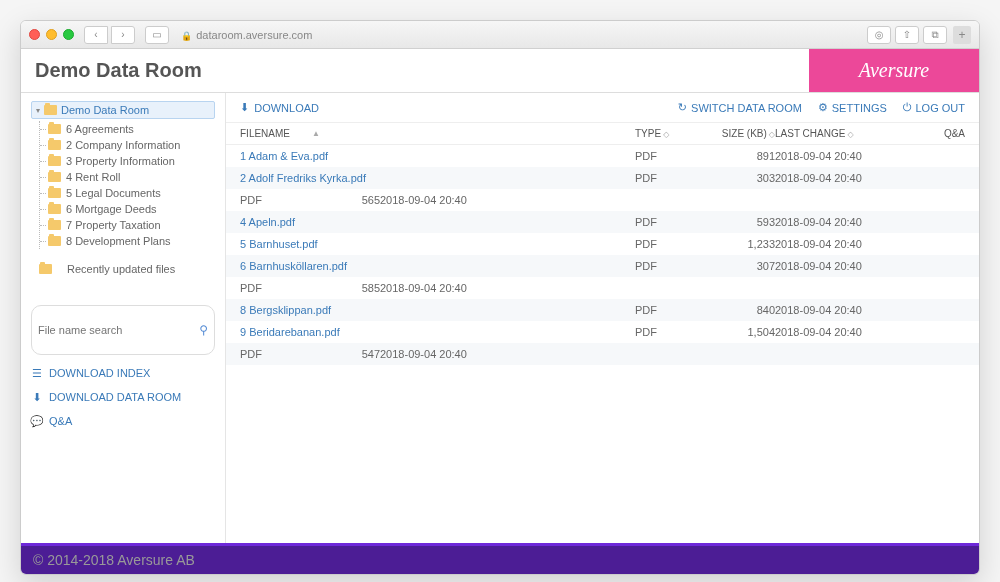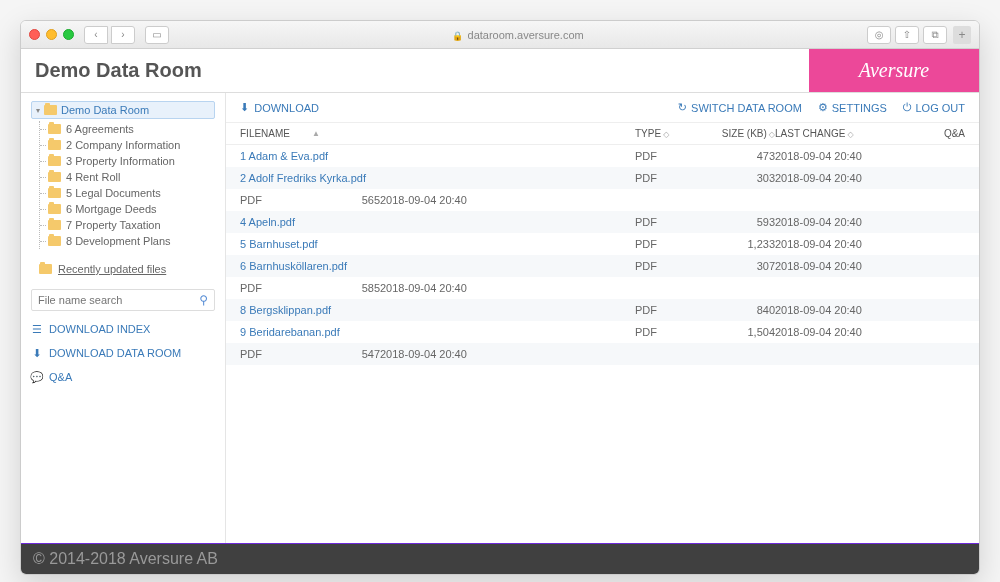--- a/index.html
+++ b/index.html
@@ -8,41 +8,41 @@
     .titlebar { height: 28px; background: linear-gradient(#f6f6f6,#e8e8e8); border-bottom: 1px solid #d0d0d0; display: flex; align-items: center; padding: 0 8px; position: relative; }
     .traffic { display: flex; gap: 6px; }
     .traffic span { width: 11px; height: 11px; border-radius: 50%; display: inline-block; }
     .tr-red { background: #ff5f57; border: 0.5px solid #e04740; }
     .tr-yel { background: #ffbd2e; border: 0.5px solid #e0a020; }
     .tr-grn { background: #28c940; border: 0.5px solid #1aab2e; }
     .nav-btns { display: flex; gap: 4px; margin-left: 10px; }
     .nav-btns .btn, .sq-btn { width: 24px; height: 18px; background: #fff; border: 1px solid #ccc; border-radius: 3px; display: flex; align-items: center; justify-content: center; font-size: 10px; color: #888; }
     .nav-pair .btn:first-child { border-top-right-radius: 0; border-bottom-right-radius: 0; }
     .nav-pair .btn:last-child { border-top-left-radius: 0; border-bottom-left-radius: 0; margin-left: -1px; }
-    .url-bar { flex: 1; margin: 0 12px; text-align: center; font-size: 11px; color: #888; }
+    .url-bar { flex: 1; margin: 0 12px; text-align: left; font-size: 11px; color: #888; }
     .url-bar .lock { font-size: 9px; margin-right: 4px; }
     .right-btns { display: flex; gap: 4px; }
     .plus-tab { width: 18px; height: 18px; background: #ddd; border-radius: 2px; display: flex; align-items: center; justify-content: center; font-size: 12px; color: #888; margin-left: 6px; }
     
     .app-header { height: 44px; display: flex; align-items: stretch; border-bottom: 1px solid #ddd; }
     .app-title { flex: 1; display: flex; align-items: center; padding: 0 14px; font-size: 20px; font-weight: 600; color: #555; }
     .brand { width: 170px; background: #ec4899; color: #fff; display: flex; align-items: center; justify-content: center; font-size: 20px; font-weight: 300; font-style: italic; font-family: Georgia, serif; }
     
     .app-body { display: flex; min-height: 450px; }
     .sidebar { width: 205px; border-right: 1px solid #e5e5e5; padding: 8px 10px 10px 10px; font-size: 11px; }
     .tree-root { display: flex; align-items: center; gap: 4px; background: #e8f1fb; border: 1px solid #b8d4f0; border-radius: 2px; padding: 2px 4px; color: #4a6; }
     .tree-root .txt { color: #3a7ab8; }
     .caret-sm { font-size: 8px; color: #888; }
     .folder-icon { width: 13px; height: 10px; background: #f5c96b; border-radius: 1px; display: inline-block; position: relative; }
     .folder-icon::before { content: ""; position: absolute; top: -2px; left: 1px; width: 5px; height: 2px; background: #f5c96b; border-radius: 1px 1px 0 0; }
     .tree-children { margin-left: 8px; border-left: 1px dotted #bbb; padding-left: 0; margin-top: 2px; }
     .tree-item { display: flex; align-items: center; gap: 5px; padding: 2px 0 2px 8px; color: #666; position: relative; }
     .tree-item::before { content: ""; position: absolute; left: 0; top: 50%; width: 6px; border-top: 1px dotted #bbb; }
-    .sidebar-section { display: flex; align-items: center; gap: 6px; margin-top: 12px; color: #666; padding: 2px 8px; text-decoration: underline; }
-    .search-box { display: flex; align-items: center; border: 1px solid #ddd; border-radius: 2px; margin-top: 12px; padding: 3px 6px; }
+    .sidebar-section { display: flex; align-items: center; gap: 15px; margin-top: 12px; color: #666; padding: 2px 8px; }
+    .search-box { display: flex; align-items: center; border: 1px solid #ddd; border-radius: 10px; margin-top: 28px; padding: 17px 6px; }
     .search-box input { border: none; outline: none; flex: 1; font-size: 11px; color: #888; background: transparent; }
     .search-ico { color: #5a8fd6; font-size: 12px; }
     .sidebar-link { display: flex; align-items: center; gap: 6px; margin-top: 12px; color: #3a7ab8; font-size: 11px; font-weight: 500; }
     .sidebar-link .sm-ico { width: 12px; height: 12px; display: inline-flex; align-items: center; justify-content: center; font-size: 11px; }
     
     .main { flex: 1; display: flex; flex-direction: column; }
     .toolbar { display: flex; align-items: center; padding: 8px 14px; gap: 16px; font-size: 11px; }
     .tb-left { color: #3a7ab8; font-weight: 500; display: flex; align-items: center; gap: 5px; }
     .tb-spacer { flex: 1; }
     .tb-link { color: #3a7ab8; font-weight: 500; display: flex; align-items: center; gap: 4px; }
@@ -54,21 +54,21 @@
     .thead .sort { font-size: 8px; color: #aaa; margin-left: 2px; }
     .col-name { flex: 1; display: flex; align-items: center; gap: 20px; }
     .col-type { width: 60px; text-align: left; }
     .col-size { width: 80px; text-align: right; }
     .col-change { width: 150px; text-align: left; padding-right: 10px; }
     .col-qa { width: 40px; text-align: right; }
     .tbody .tr:nth-child(even) { background: #f6f8fa; }
     .tbody .col-name { color: #3a7ab8; }
     .tbody .tr { color: #666; }
     
-    .footer { border-top: 1px solid #6d28d9; padding: 6px 12px; font-size: 16px; color: #999; background: #404040; }
+    .footer { border-top: 3px solid #6d28d9; padding: 6px 12px; font-size: 14px; color: #999; background: #4c1d95; }
   </style>
 </head>
 <body>
 
 <div class="window">
   <div class="titlebar">
     <div class="traffic">
       <span class="tr-red"></span>
       <span class="tr-yel"></span>
       <span class="tr-grn"></span>
@@ -188,21 +188,21 @@
             </div>
           <div class="col-type"><span>TYPE</span><span class="sort">◇</span></div>
           <div class="col-size"><span>SIZE (KB)</span><span class="sort">◇</span></div>
           <div class="col-change"><span>LAST CHANGE</span><span class="sort">◇</span></div>
           <div class="col-qa"><span>Q&amp;A</span></div>
         </div>
         <div class="tbody" id="tbody">
             <div class="tr">
               <div class="col-name">1 Adam &amp; Eva.pdf</div>
               <div class="col-type">PDF</div>
-              <div class="col-size">473</div>
+              <div class="col-size">891</div>
               <div class="col-change">2018-09-04 20:40</div>
               <div class="col-qa"></div>
             </div>
             <div class="tr">
               <div class="col-name">2 Adolf Fredriks Kyrka.pdf</div>
               <div class="col-type">PDF</div>
               <div class="col-size">303</div>
               <div class="col-change">2018-09-04 20:40</div>
               <div class="col-qa"></div>
             </div>

